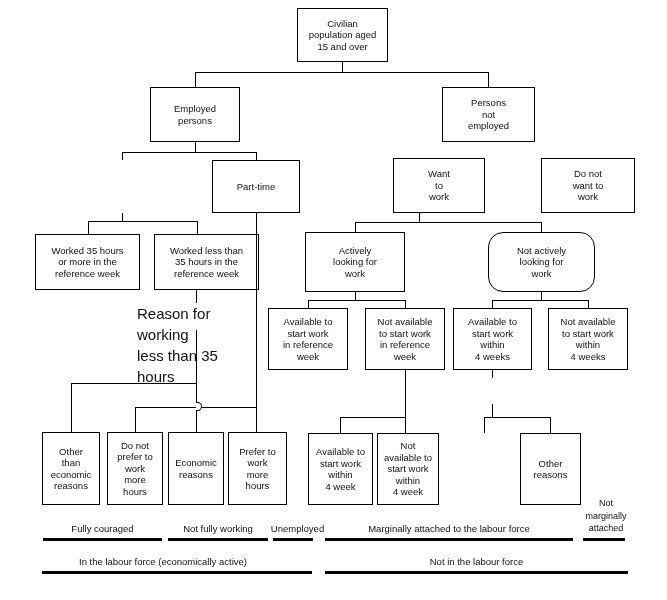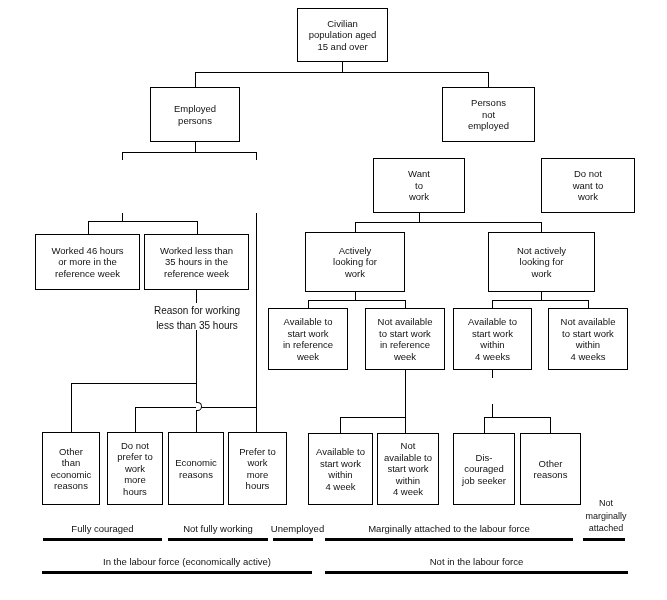--- a/index.html
+++ b/index.html
@@ -6,22 +6,22 @@
   #stage{
     position:relative;width:667px;height:600px;background:#ffffff;
     font-family:"Liberation Sans", sans-serif;color:#111;overflow:hidden;
   }
   .box{
     position:absolute;box-sizing:border-box;border:1px solid #000;background:#fff;
     display:flex;align-items:center;justify-content:center;text-align:center;
     white-space:pre-line;font-size:9.5px;line-height:11.5px;padding:1px;
   }
   .lbl{
-    position:absolute;text-align:center;white-space:pre-line;
-    font-size:10px;line-height:15px;
+    position:absolute;white-space:pre-line;
+    font-size:15px;line-height:21px;
   }
   .vline{position:absolute;width:1px;background:#000;}
   .hline{position:absolute;height:1px;background:#000;}
   .thick{position:absolute;height:3px;background:#000;}
   .cat{position:absolute;text-align:center;font-size:9.5px;line-height:12px;white-space:pre-line;}
   .hop{
     position:absolute;box-sizing:border-box;width:6px;height:9px;background:#fff;
     border:1px solid #000;border-left:none;border-radius:0 6px 6px 0;
   }
 </style>
@@ -31,36 +31,37 @@
 <div id="stage">
 
   <div class="box" style="left:297px;top:8px;width:91px;height:54px;">Civilian
 population aged
 15 and over</div>
   <div class="box" style="left:150px;top:87px;width:90px;height:55px;">Employed
 persons</div>
   <div class="box" style="left:442px;top:87px;width:93px;height:55px;">Persons
 not
 employed</div>
-  <div class="box" style="left:373px;top:158px;width:92px;height:55px;">Want
+  <div class="box" style="left:212px;top:160px;width:88px;height:53px;">Part-time</div>
+  <div class="box" style="left:393px;top:158px;width:92px;height:55px;">Want
 to
 work</div>
   <div class="box" style="left:541px;top:158px;width:94px;height:55px;">Do not
 want to
 work</div>
-  <div class="box" style="left:35px;top:234px;width:105px;height:56px;">Worked 46 hours
+  <div class="box" style="left:35px;top:234px;width:105px;height:56px;">Worked 35 hours
 or more in the
 reference week</div>
-  <div class="box" style="left:144px;top:234px;width:105px;height:56px;text-align:center;">Worked less than
+  <div class="box" style="left:154px;top:234px;width:105px;height:56px;text-align:center;">Worked less than
 35 hours in the
 reference week</div>
   <div class="box" style="left:305px;top:232px;width:100px;height:60px;">Actively
 looking for
 work</div>
-  <div class="box" style="left:488px;top:232px;width:107px;height:60px;">Not actively
+  <div class="box" style="left:488px;top:232px;width:107px;height:60px;border-radius:15px;">Not actively
 looking for
 work</div>
   <div class="box" style="left:268px;top:308px;width:80px;height:62px;">Available to
 start work
 in reference
 week</div>
   <div class="box" style="left:365px;top:308px;width:80px;height:62px;">Not available
 to start work
 in reference
 week</div>
@@ -89,23 +90,20 @@
 hours</div>
   <div class="box" style="left:308px;top:433px;width:65px;height:72px;">Available to
 start work
 within
 4 week</div>
   <div class="box" style="left:377px;top:433px;width:62px;height:72px;">Not
 available to
 start work
 within
 4 week</div>
-  <div class="box" style="left:453px;top:433px;width:62px;height:72px;">Dis-
-couraged
-job seeker</div>
   <div class="box" style="left:520px;top:433px;width:61px;height:72px;">Other
 reasons</div>
 
   <div class="lbl" style="left:137px;top:303px;width:120px;">Reason for working
 less than 35 hours</div>
 
   <div class="vline" style="left:342px;top:62px;height:10px;"></div>
   <div class="vline" style="left:195px;top:72px;height:15px;"></div>
   <div class="vline" style="left:488px;top:72px;height:15px;"></div>
   <div class="vline" style="left:195px;top:142px;height:10px;"></div>
@@ -156,19 +154,19 @@
   <div class="cat" style="left:580px;top:497px;width:52px;font-size:9px;line-height:12.5px;">Not
 marginally
 attached</div>
 
   <div class="thick" style="left:43px;top:538px;width:119px;"></div>
   <div class="thick" style="left:168px;top:538px;width:100px;"></div>
   <div class="thick" style="left:273px;top:538px;width:40px;"></div>
   <div class="thick" style="left:325px;top:538px;width:248px;"></div>
   <div class="thick" style="left:583px;top:538px;width:42px;"></div>
 
-  <div class="cat" style="left:52px;top:556px;width:270px;">In the labour force (economically active)</div>
+  <div class="cat" style="left:28px;top:556px;width:270px;">In the labour force (economically active)</div>
   <div class="cat" style="left:325px;top:556px;width:303px;text-align:center;">Not in the labour force</div>
 
   <div class="thick" style="left:42px;top:571px;width:270px;"></div>
   <div class="thick" style="left:325px;top:571px;width:303px;"></div>
 
 </div>
 
 </body></html>

